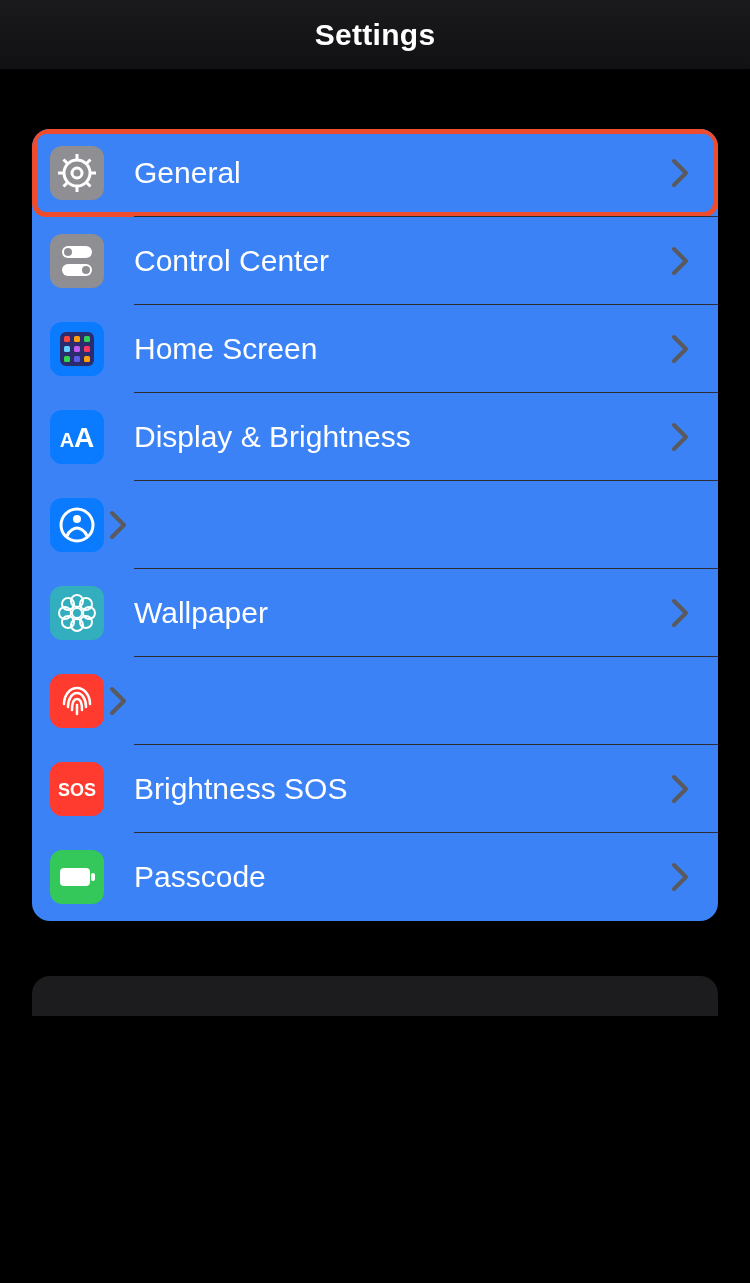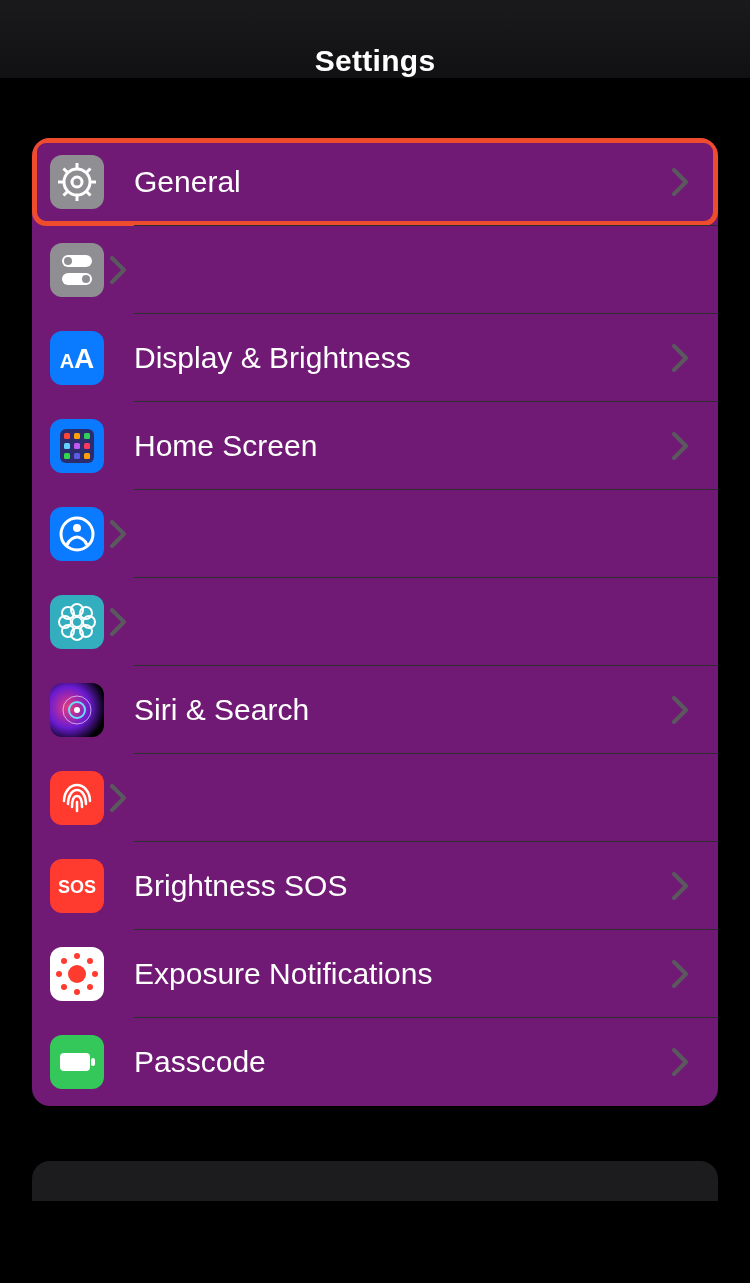--- a/index.html
+++ b/index.html
@@ -1,19 +1,19 @@
 <!DOCTYPE html>
 <html><head>
 <meta charset="utf-8">
 <style>
   html,body{margin:0;padding:0;background:#000;font-family:-apple-system,BlinkMacSystemFont,"Helvetica Neue",Arial,sans-serif;-webkit-font-smoothing:antialiased;}
   .screen{width:750px;height:1283px;background:#000;position:relative;overflow:hidden;}
-  .navbar{height:78px;display:flex;align-items:flex-end;justify-content:center;background:linear-gradient(180deg,#1a1a1c 0%,#111113 100%);}
+  .navbar{height:69px;display:flex;align-items:center;justify-content:center;background:linear-gradient(180deg,#1a1a1c 0%,#111113 100%);}
   .navbar-title{color:#fff;font-size:30px;font-weight:700;letter-spacing:.3px;}
-  .panel{margin:60px 32px 0 32px;background:#701a75;border-radius:18px;overflow:hidden;}
+  .panel{margin:60px 32px 0 32px;background:#3b82f6;border-radius:18px;overflow:hidden;}
   .row{display:flex;align-items:center;height:88px;position:relative;cursor:pointer;}
   .row.highlight{outline:5px solid #ef4b2d;outline-offset:-5px;border-radius:14px;}
   .icon-wrap{width:54px;height:54px;border-radius:12px;margin-left:18px;display:flex;align-items:center;justify-content:center;flex:0 0 54px;}
   .label{color:#fff;font-size:30px;font-weight:400;margin-left:30px;flex:1;}
   .chev{flex:0 0 40px;color:#5a5a5e;margin-right:12px;}
   .sep{position:absolute;left:102px;right:0;bottom:0;height:1px;background:#2e2e30;}
   .row:last-child .sep{display:none;}
   
   .bg-gray{background:#8e8e93;}
   .bg-gray2{background:#8e8e93;}
@@ -49,88 +49,76 @@
           </svg>
         </div>
         <div class="sep"></div>
       </div>
       <div class="row">
         <div class="icon-wrap bg-gray2">
           <svg width="54" height="54" viewBox="0 0 54 54">
             <use href="#toggles-icon"></use>
           </svg>
         </div>
+        <div class="label">Control Center</div>
         <div class="chev">
           <svg width="28" height="32" viewBox="0 0 28 32">
             <use href="#chevron-right-icon"></use>
           </svg>
         </div>
         <div class="sep"></div>
       </div>
       <div class="row">
         <div class="icon-wrap bg-blue">
           <svg width="54" height="54" viewBox="0 0 54 54">
+            <use href="#grid-icon"></use>
+          </svg>
+        </div>
+        <div class="label">Home Screen</div>
+        <div class="chev">
+          <svg width="28" height="32" viewBox="0 0 28 32">
+            <use href="#chevron-right-icon"></use>
+          </svg>
+        </div>
+        <div class="sep"></div>
+      </div>
+      <div class="row">
+        <div class="icon-wrap bg-blue">
+          <svg width="54" height="54" viewBox="0 0 54 54">
             <use href="#aa-icon"></use>
           </svg>
         </div>
         <div class="label">Display &amp; Brightness</div>
         <div class="chev">
           <svg width="28" height="32" viewBox="0 0 28 32">
             <use href="#chevron-right-icon"></use>
           </svg>
         </div>
         <div class="sep"></div>
       </div>
       <div class="row">
         <div class="icon-wrap bg-blue">
           <svg width="54" height="54" viewBox="0 0 54 54">
-            <use href="#grid-icon"></use>
-          </svg>
-        </div>
-        <div class="label">Home Screen</div>
-        <div class="chev">
-          <svg width="28" height="32" viewBox="0 0 28 32">
-            <use href="#chevron-right-icon"></use>
-          </svg>
-        </div>
-        <div class="sep"></div>
-      </div>
-      <div class="row">
-        <div class="icon-wrap bg-blue">
-          <svg width="54" height="54" viewBox="0 0 54 54">
             <use href="#person-circle-icon"></use>
           </svg>
         </div>
         <div class="chev">
           <svg width="28" height="32" viewBox="0 0 28 32">
             <use href="#chevron-right-icon"></use>
           </svg>
         </div>
         <div class="sep"></div>
       </div>
       <div class="row">
         <div class="icon-wrap bg-teal">
           <svg width="54" height="54" viewBox="0 0 54 54">
             <use href="#flower-icon"></use>
           </svg>
         </div>
-        <div class="chev">
-          <svg width="28" height="32" viewBox="0 0 28 32">
-            <use href="#chevron-right-icon"></use>
-          </svg>
-        </div>
-        <div class="sep"></div>
-      </div>
-      <div class="row">
-        <div class="icon-wrap bg-siri">
-          <svg width="54" height="54" viewBox="0 0 54 54">
-            <use href="#siri-icon"></use>
-          </svg>
-        </div>
-        <div class="label">Siri &amp; Search</div>
+        <div class="label">Wallpaper</div>
         <div class="chev">
           <svg width="28" height="32" viewBox="0 0 28 32">
             <use href="#chevron-right-icon"></use>
           </svg>
         </div>
         <div class="sep"></div>
       </div>
       <div class="row">
         <div class="icon-wrap bg-red">
           <svg width="54" height="54" viewBox="0 0 54 54">
@@ -144,34 +132,20 @@
         </div>
         <div class="sep"></div>
       </div>
       <div class="row">
         <div class="icon-wrap bg-sosred">
           <svg width="54" height="54" viewBox="0 0 54 54">
             <use href="#sos-icon"></use>
           </svg>
         </div>
         <div class="label">Brightness SOS</div>
-        <div class="chev">
-          <svg width="28" height="32" viewBox="0 0 28 32">
-            <use href="#chevron-right-icon"></use>
-          </svg>
-        </div>
-        <div class="sep"></div>
-      </div>
-      <div class="row">
-        <div class="icon-wrap bg-white">
-          <svg width="54" height="54" viewBox="0 0 54 54">
-            <use href="#exposure-icon"></use>
-          </svg>
-        </div>
-        <div class="label">Exposure Notifications</div>
         <div class="chev">
           <svg width="28" height="32" viewBox="0 0 28 32">
             <use href="#chevron-right-icon"></use>
           </svg>
         </div>
         <div class="sep"></div>
       </div>
       <div class="row">
         <div class="icon-wrap bg-green">
           <svg width="54" height="54" viewBox="0 0 54 54">

